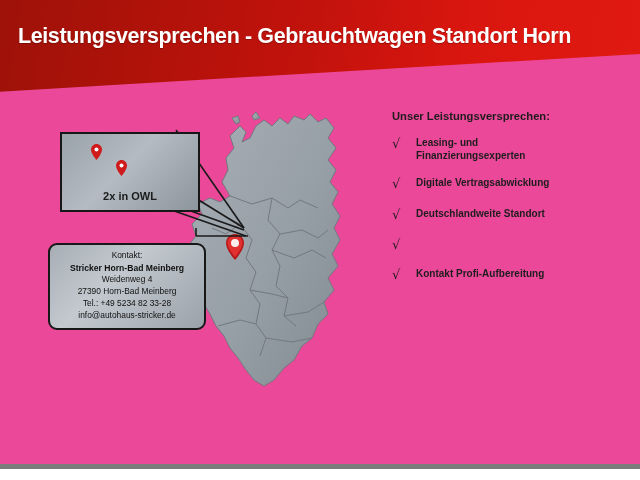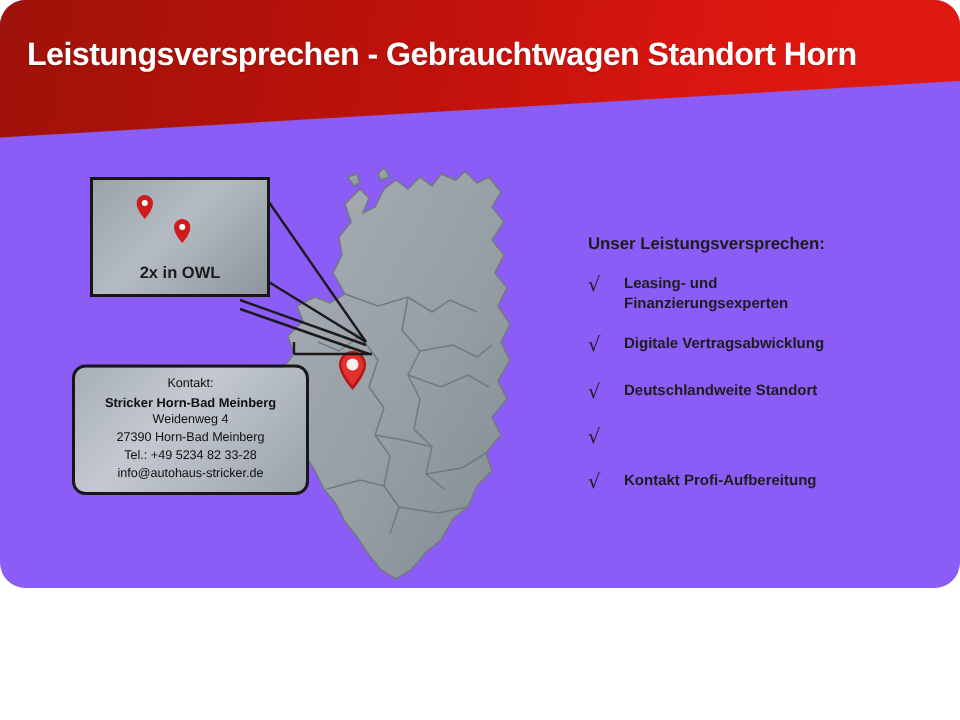--- a/index.html
+++ b/index.html
@@ -2,56 +2,57 @@
 <html><head>
 <meta charset="utf-8">
 <style>
   html,body{margin:0;padding:0;}
   body{
     width:640px;height:480px;overflow:hidden;
     background:#ffffff;
     font-family:"Liberation Sans", sans-serif;
     -webkit-font-smoothing:antialiased;
   }
-  .slide{position:relative;width:640px;height:392px;background:#8b5cf6;overflow:hidden;border-radius:17px;}
+  .slide{position:relative;width:640px;height:469px;background:#ec4899;overflow:hidden;}
 
   
   .header-wrap{position:absolute;left:0;top:0;width:640px;height:92px;overflow:hidden;}
   .header-band{
     position:absolute;left:-6px;top:-4px;width:652px;height:96px;
     background:linear-gradient(100deg,#9d1209 0%,#ab1209 18%,#c2120c 48%,#d9160f 72%,#e01a12 100%);
     -webkit-clip-path:polygon(0 0,100% 0,100% 60%,0 100%);
     clip-path:polygon(0 0,100% 0,100% 60%,0 100%);
   }
   .header-title{
     position:absolute;left:18px;top:24px;
     color:#ffffff;font-size:21.5px;font-weight:bold;letter-spacing:-0.4px;
     white-space:nowrap;text-shadow:0 1px 1px rgba(0,0,0,.25);
   }
 
   
   .promise{position:absolute;left:392px;top:110px;width:240px;}
-  .promise-title{font-size:11.2px;font-weight:bold;color:#1d1d1d;margin-bottom:14px;margin-top:47px;}
+  .promise-title{font-size:11.2px;font-weight:bold;color:#1d1d1d;margin-bottom:14px;}
   .plist{list-style:none;margin:0;padding:0;}
   .pitem{display:flex;align-items:flex-start;margin-bottom:14px;}
   .pcheck{
     flex:0 0 24px;font-size:13px;color:#1d1d1d;line-height:1.25;
     font-family:"DejaVu Sans",sans-serif;
   }
   .ptext{font-size:10px;font-weight:bold;color:#1d1d1d;line-height:1.32;}
 
   
   .map{position:absolute;left:168px;top:108px;width:190px;height:292px;}
   .map svg{display:block;}
 
   
   .inset{
-    position:absolute;left:60px;top:118px;width:116px;height:76px;
+    position:absolute;left:60px;top:132px;width:116px;height:76px;
     background:linear-gradient(135deg,#9aa2aa 0%,#b4bbc2 45%,#8d959d 100%);
     border:2px solid #171717;
+    padding-left:20px;
   }
   .inset-label{
     position:absolute;left:0;right:0;bottom:8px;text-align:center;
     font-size:11px;font-weight:bold;color:#1b1b1b;
   }
   .pin{position:absolute;width:11px;height:16px;}
   .pin svg{display:block;}
   .pin-a{left:29px;top:10px;}
   .pin-b{left:54px;top:26px;}
 

